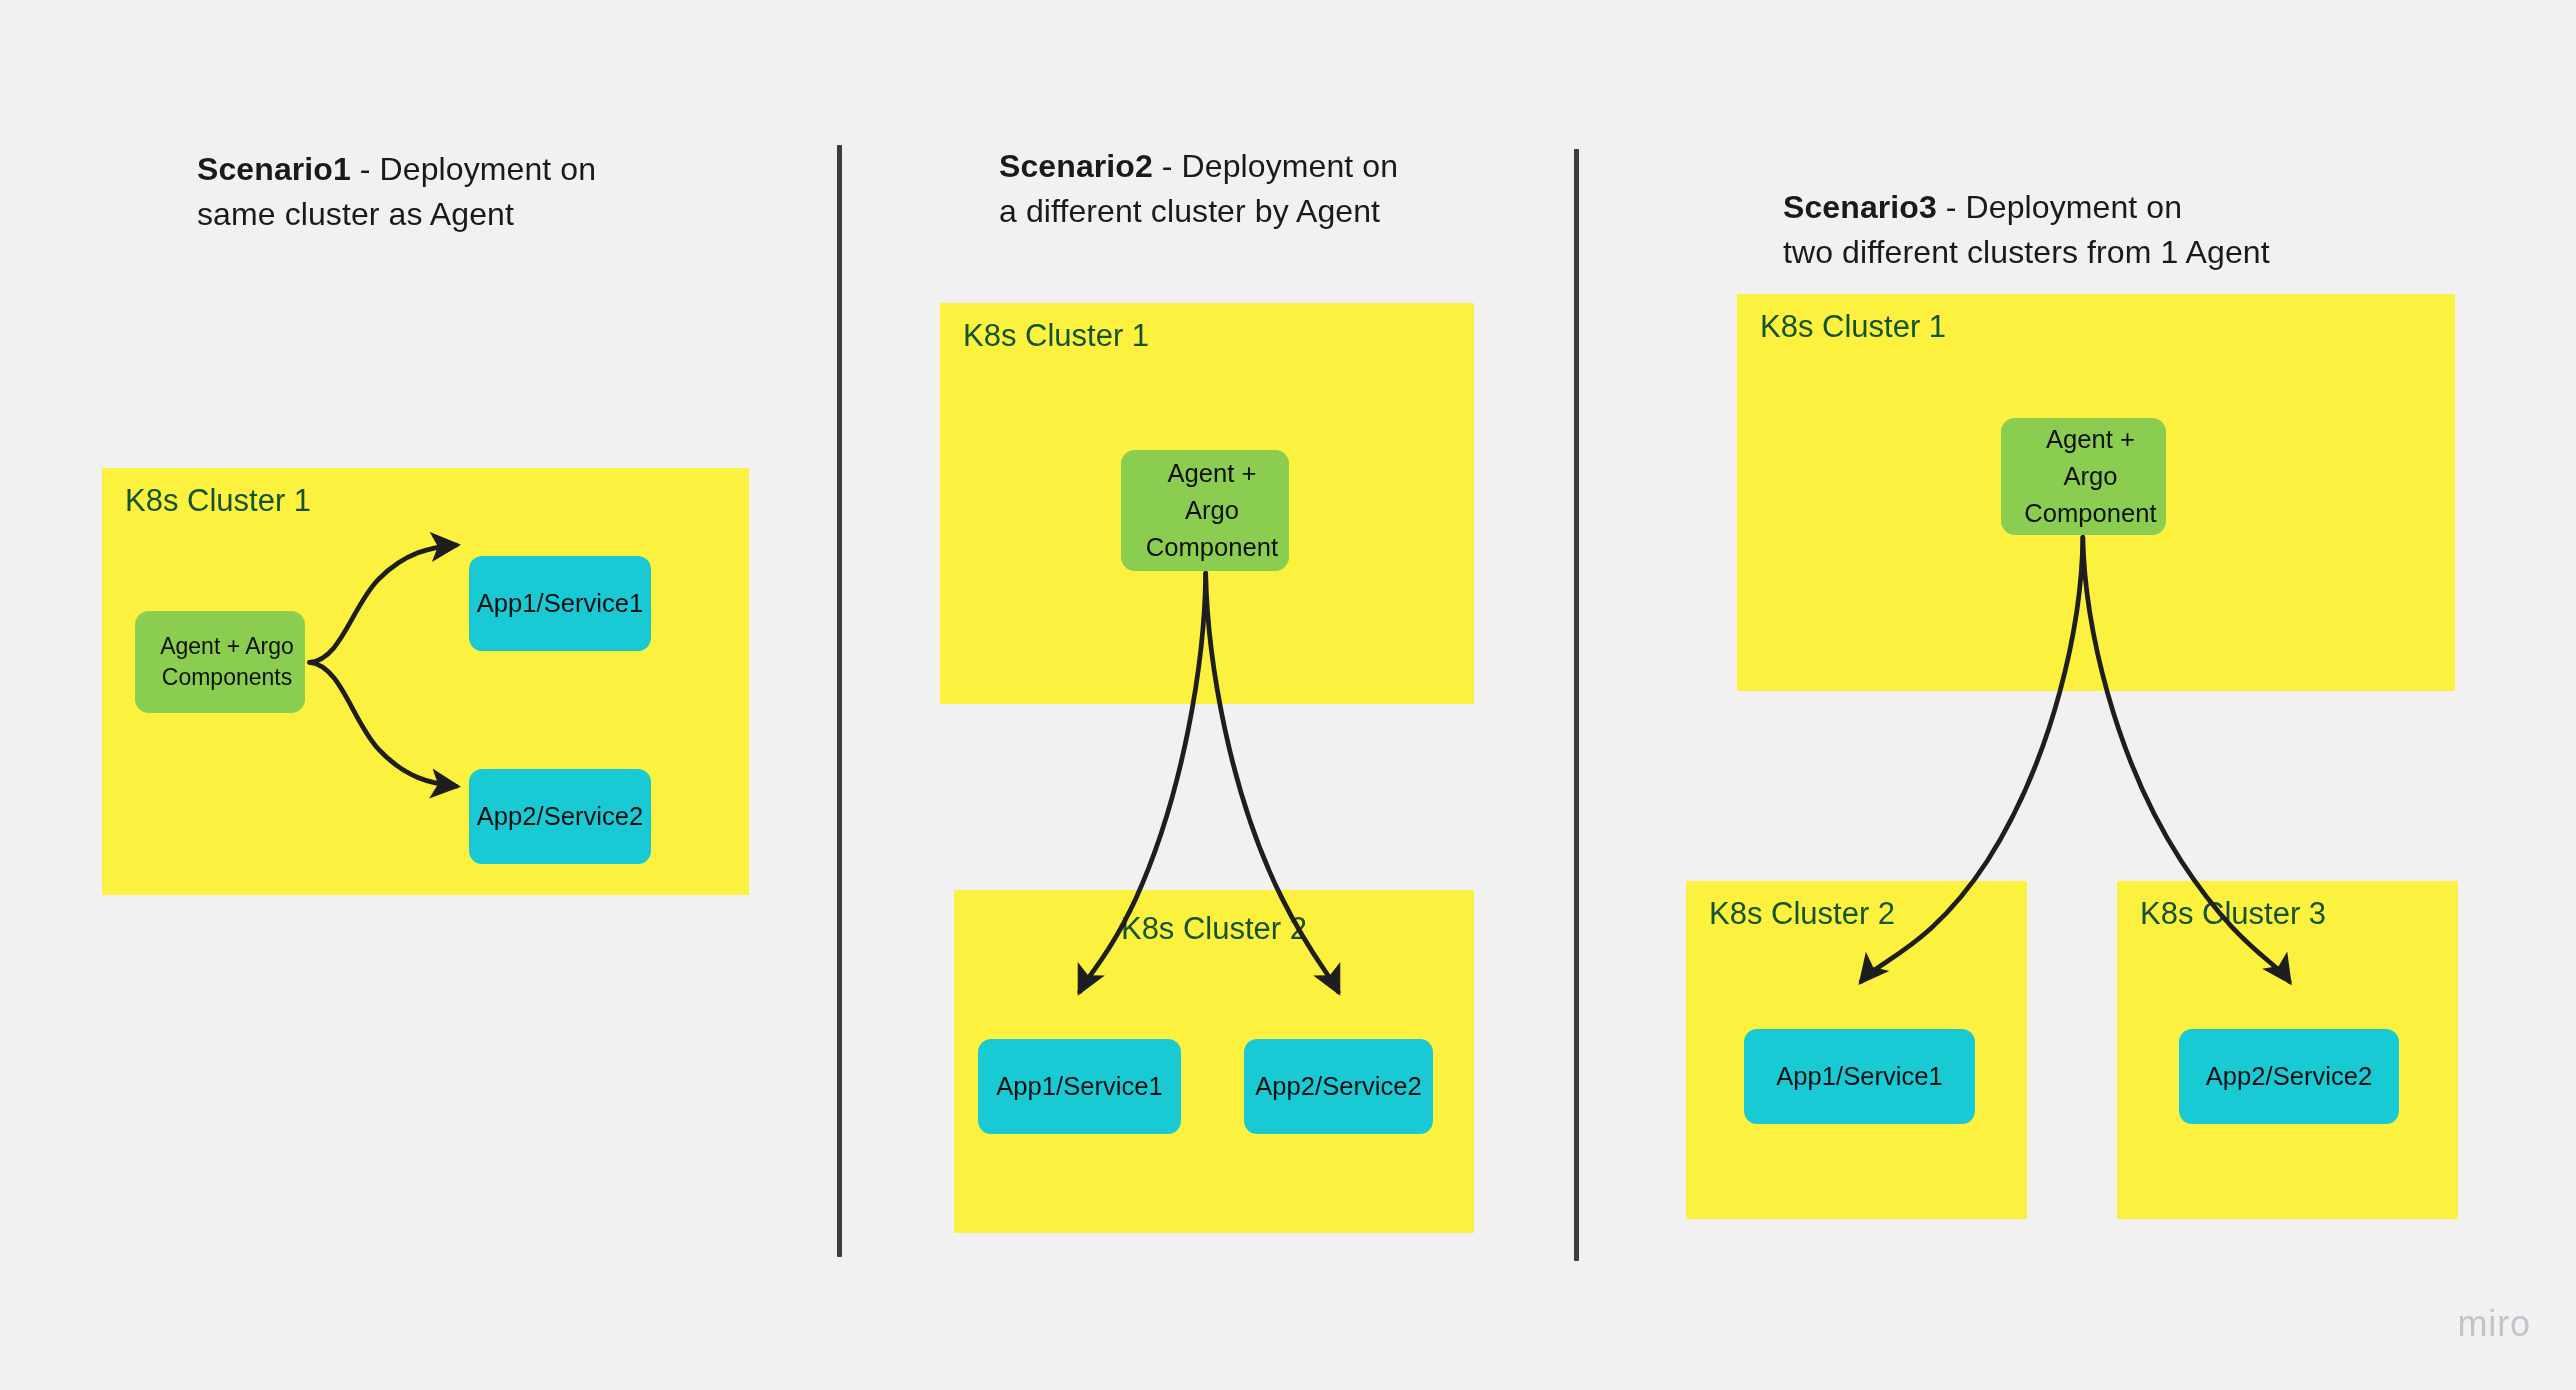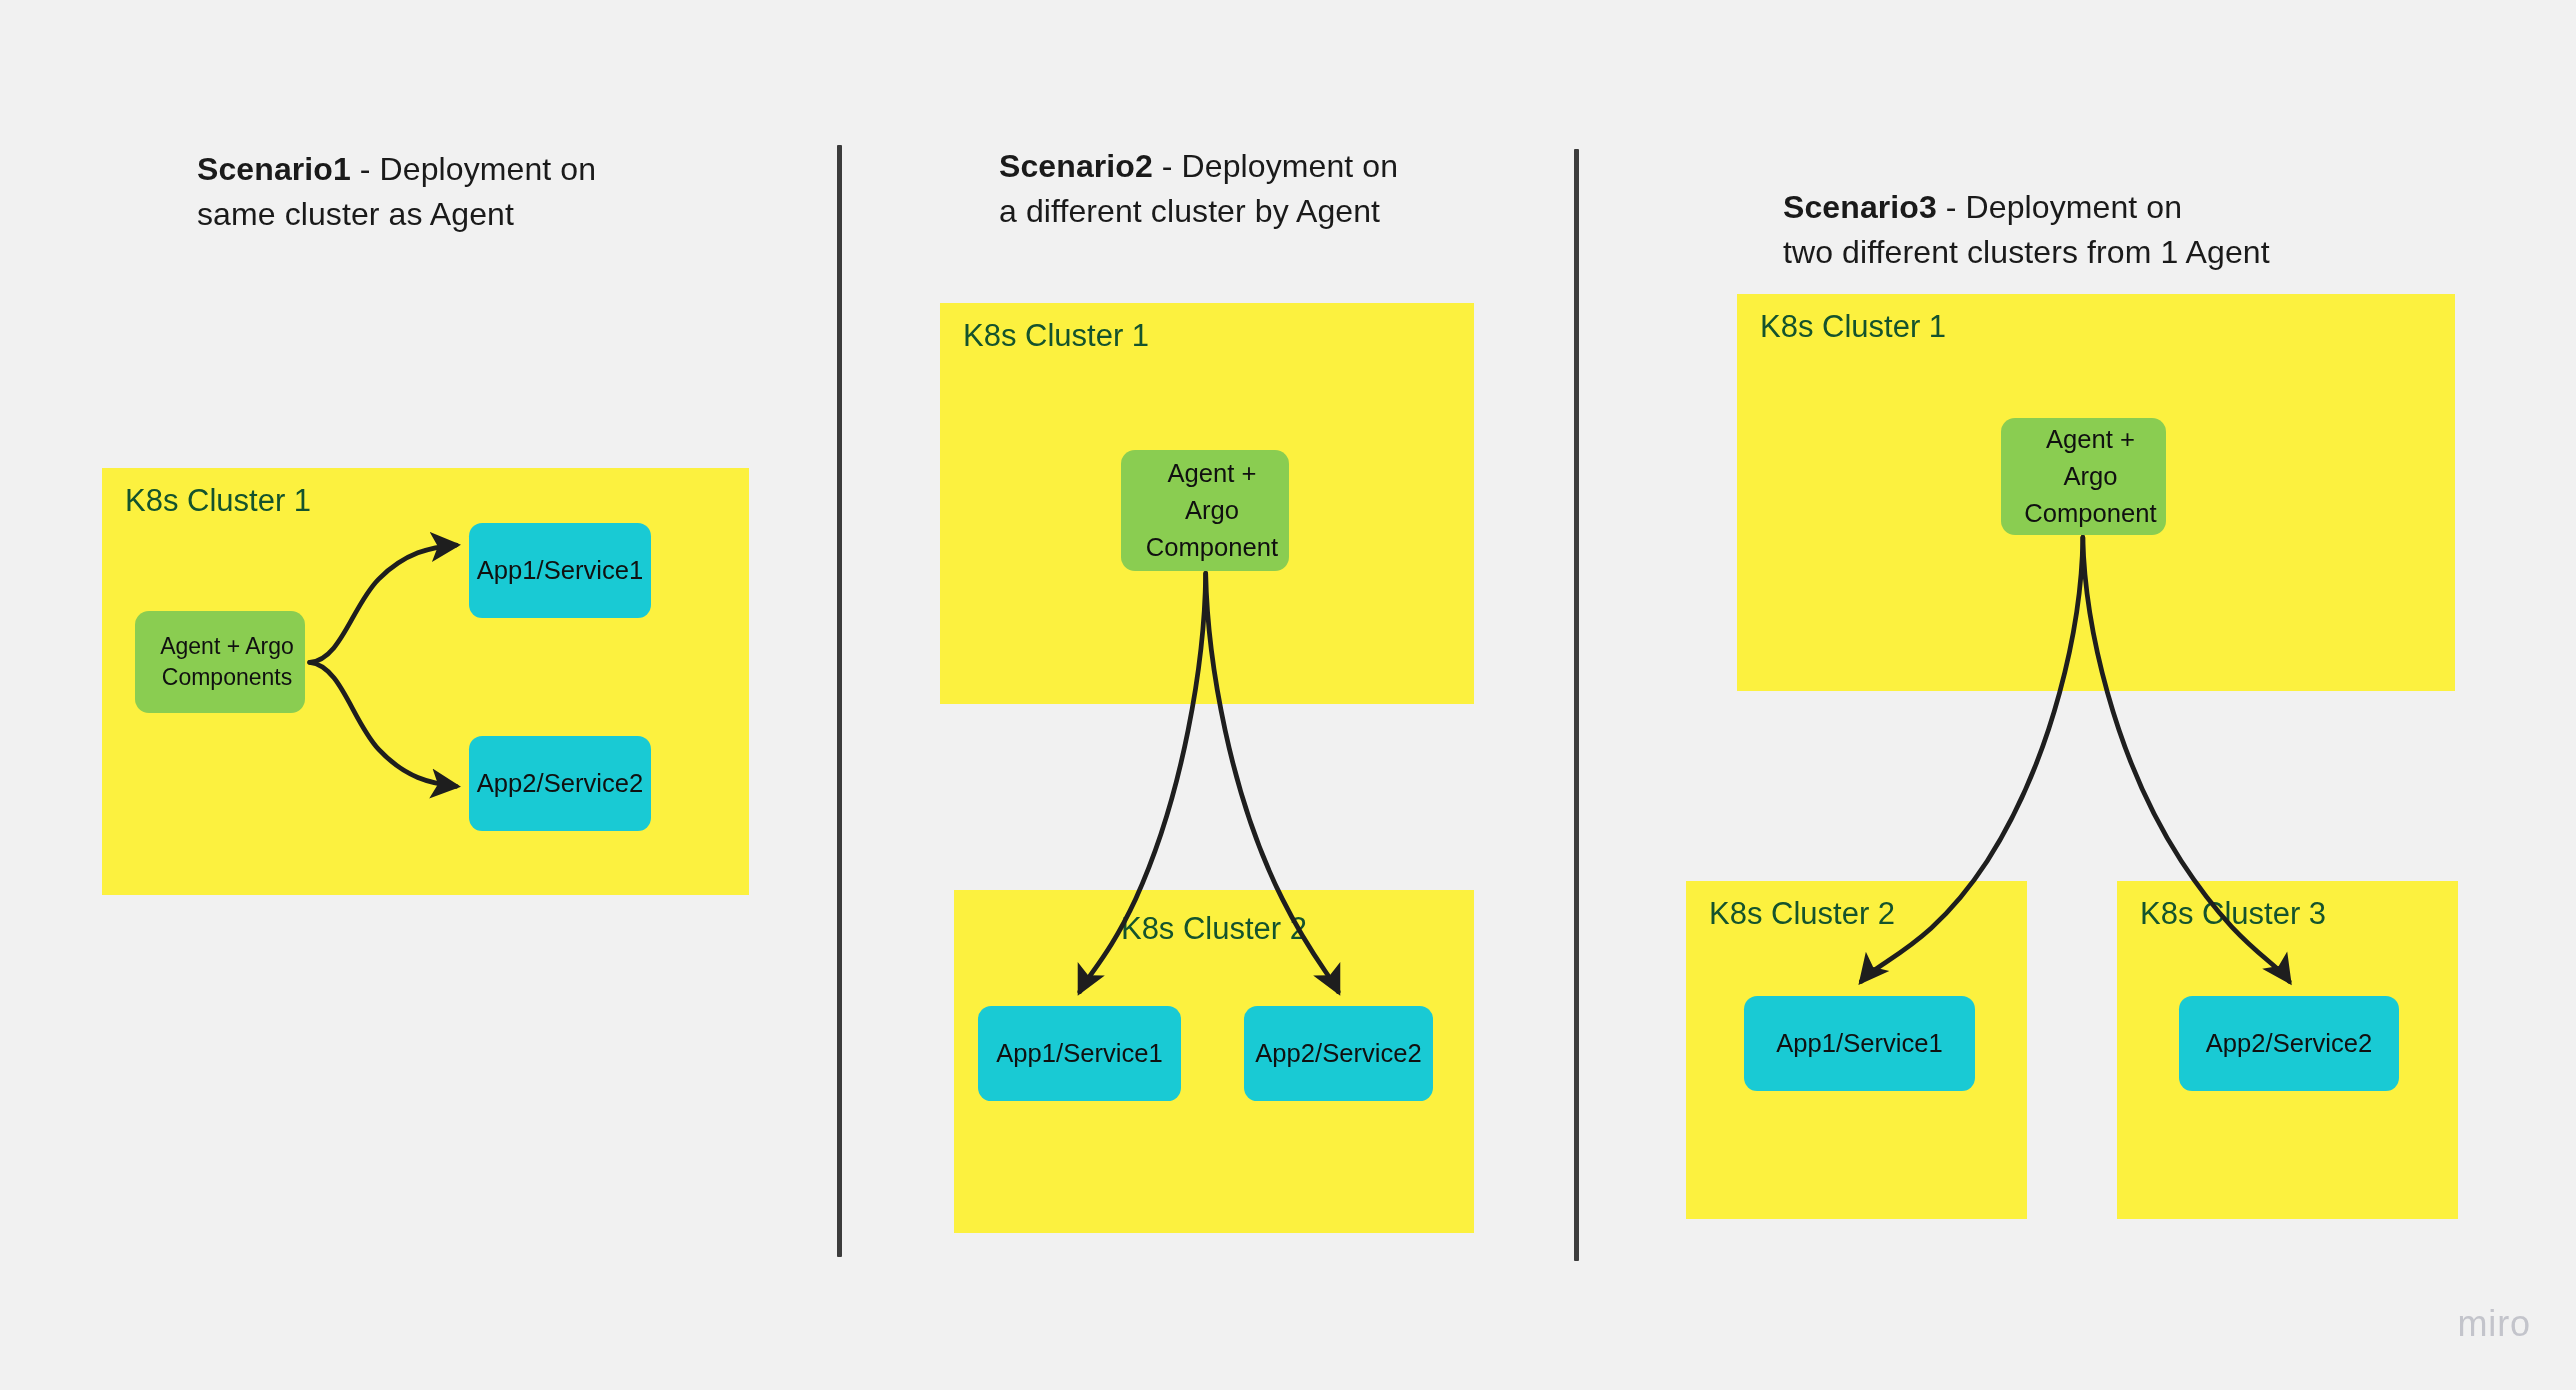--- a/index.html
+++ b/index.html
@@ -78,20 +78,21 @@
     white-space: pre-line;
   }
   .node.green {
     background: #8acd51;
     border-radius: 14px;
     padding-left: 14px;
   }
   .node.cyan {
     background: #19cad4;
     border-radius: 13.2px;
+    margin-top: 33px;
   }
 
   
   .arrows {
     position: absolute;
     left: 0; top: 0;
     width: 2576px;
     height: 1390px;
     pointer-events: none;
     overflow: visible;

